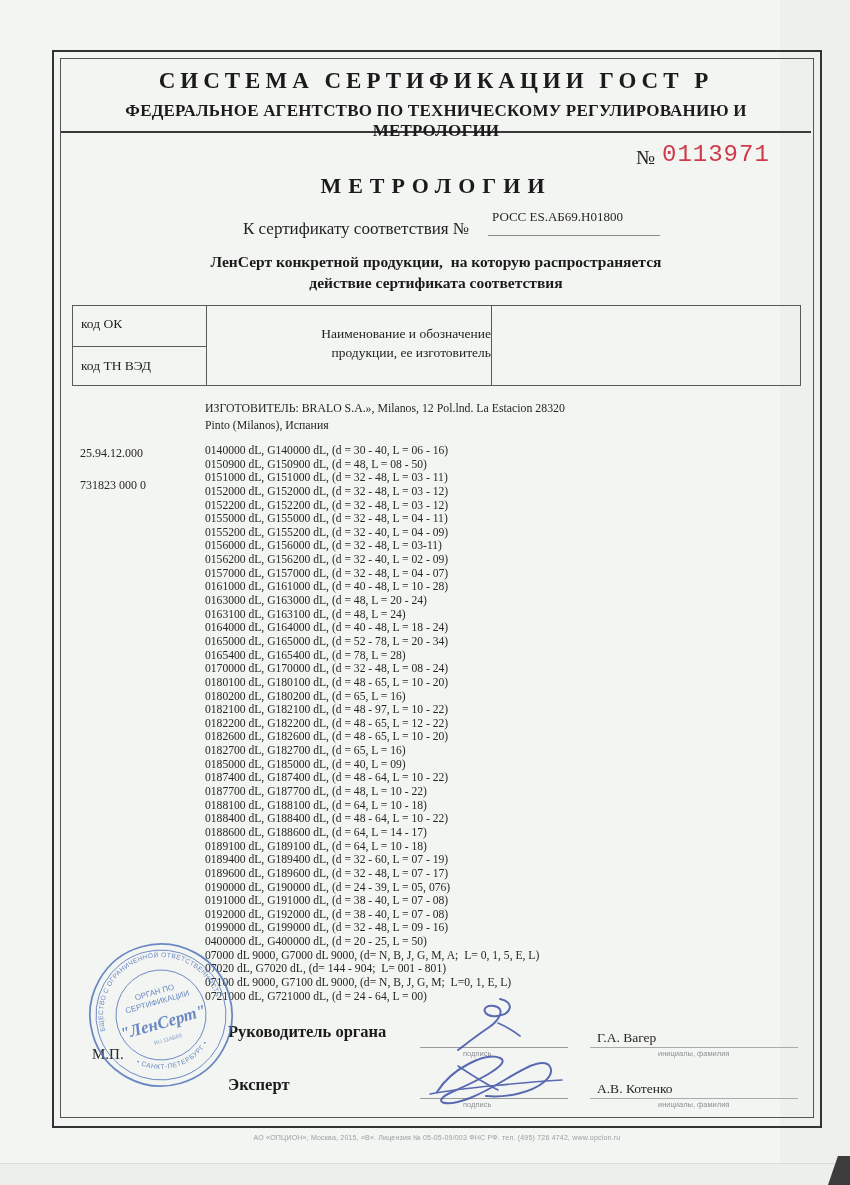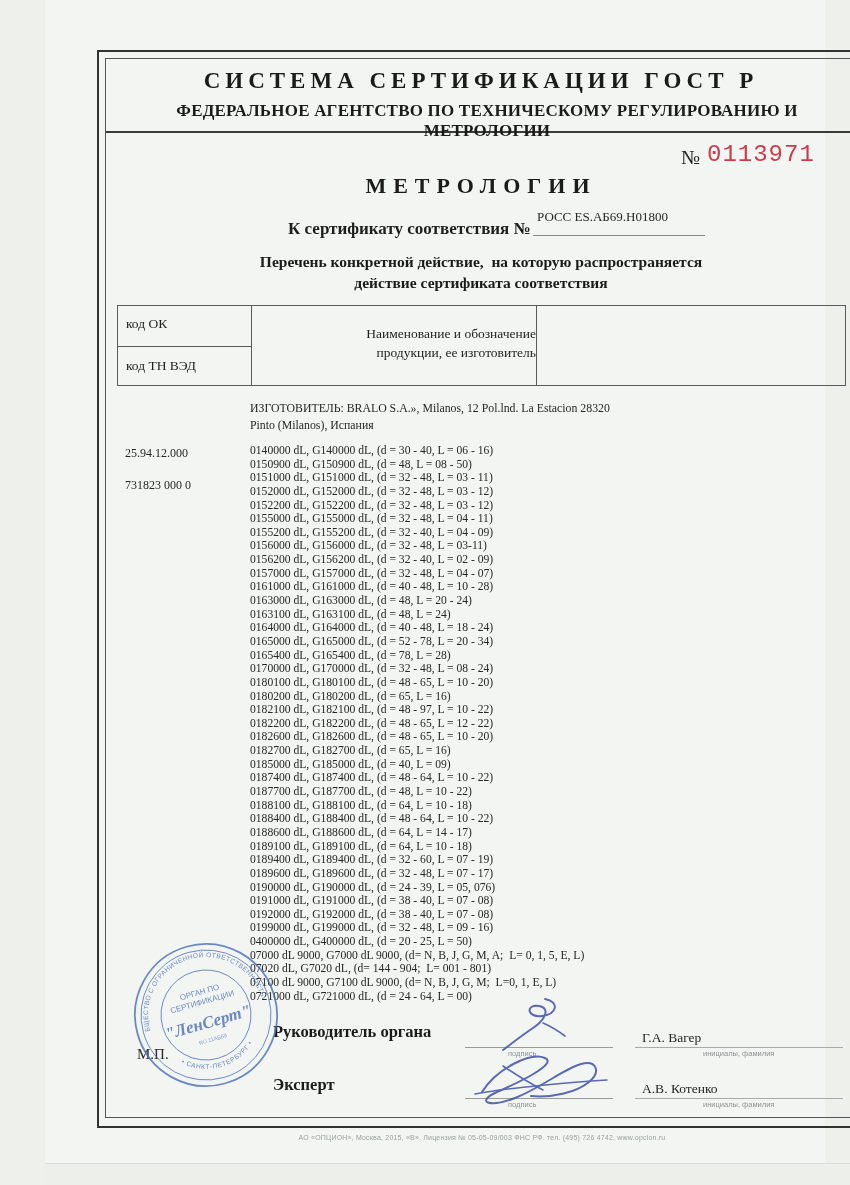--- a/index.html
+++ b/index.html
@@ -1,32 +1,32 @@
 <!DOCTYPE html>
 <html><head>
 <meta charset="utf-8">
 <style>
   html,body{margin:0;padding:0;}
   body{width:850px;height:1185px;background:#eef0ec;font-family:"Liberation Serif",serif;overflow:hidden;}
-  .page{position:absolute;left:0;top:0;width:780px;height:1185px;background:#f2f5f1;margin-left:45px;}
+  .page{position:absolute;left:0;top:0;width:780px;height:1185px;background:#f2f5f1;}
   .abs{position:absolute;}
   
   .outer-frame{left:52px;top:50px;width:766px;height:1074px;border:2px solid #333;}
   .inner-frame{left:60px;top:58px;width:752px;height:1058px;border:1px solid #555;}
   .head-sep{left:61px;top:131px;width:750px;height:0;border-top:2px solid #3a3a3a;}
   
   .h1{left:62px;top:68px;width:748px;text-align:center;font-size:23px;font-weight:bold;letter-spacing:5px;color:#1b1b1b;}
-  .h2{left:68px;top:101px;width:748px;text-align:center;font-size:17px;font-weight:bold;letter-spacing:0.2px;color:#1b1b1b;}
+  .h2{left:62px;top:101px;width:748px;text-align:center;font-size:17px;font-weight:bold;letter-spacing:0.2px;color:#1b1b1b;}
   
   .num-prefix{left:636px;top:146px;font-size:20px;color:#222;}
   .num-value{left:662px;top:141px;font-family:"Liberation Mono",monospace;font-size:24px;color:#ce3a4b;letter-spacing:1px;}
   
   .doc-title{left:62px;top:173px;width:748px;text-align:center;font-size:22px;font-weight:bold;letter-spacing:7px;color:#1b1b1b;}
   
-  .cert-label{left:243px;top:219px;font-size:17px;font-weight:bold;color:#1e1e1e;}
+  .cert-label{left:243px;top:219px;font-size:17px;font-weight:normal;color:#1e1e1e;}
   .cert-value{left:492px;top:209px;font-family:"Liberation Mono",monospace;font-size:13px;color:#2a2a2a;}
   .cert-underline{left:488px;top:235px;width:172px;border-top:1px solid #8a8a8a;}
   .subtitle{left:62px;top:0;width:748px;text-align:center;font-size:15.5px;font-weight:bold;color:#1b1b1b;white-space:pre;}
   
   .thead{left:72px;top:305px;width:727px;height:79px;border:1px solid #5a5a5a;}
   .thead .v1{position:absolute;left:133px;top:0;height:79px;border-left:1px solid #5a5a5a;}
   .thead .v2{position:absolute;left:418px;top:0;height:79px;border-left:1px solid #5a5a5a;}
   .thead .hsplit{position:absolute;left:0;top:40px;width:133px;border-top:1px solid #5a5a5a;}
   .thc{position:absolute;font-size:13.5px;color:#1e1e1e;}
   .cell-ok{left:8px;top:10px;}
@@ -78,21 +78,21 @@
 
   <div class="abs num-prefix">№</div>
   <div class="abs num-value">0113971</div>
 
   <div class="abs doc-title">МЕТРОЛОГИИ</div>
 
   <div class="abs cert-label">К сертификату соответствия №</div>
   <div class="abs cert-value mono">РОСС ES.АБ69.Н01800</div>
   <div class="abs cert-underline"></div>
 
-  <div class="abs subtitle" style="top:253px;">Перечень конкретной действие,  на которую распространяется</div>
+  <div class="abs subtitle" style="top:253px;">ЛенСерт конкретной продукции,  на которую распространяется</div>
   <div class="abs subtitle" style="top:274px;">действие сертификата соответствия</div>
 
   <div class="abs thead">
     <div class="v1"></div>
     <div class="v2"></div>
     <div class="hsplit"></div>
     <div class="thc cell-ok">код ОК</div>
     <div class="thc cell-tnved">код ТН ВЭД</div>
     <div class="thc col2t"><span>Наименование и обозначение</span><br><span>продукции, ее изготовитель</span></div>
   </div>

